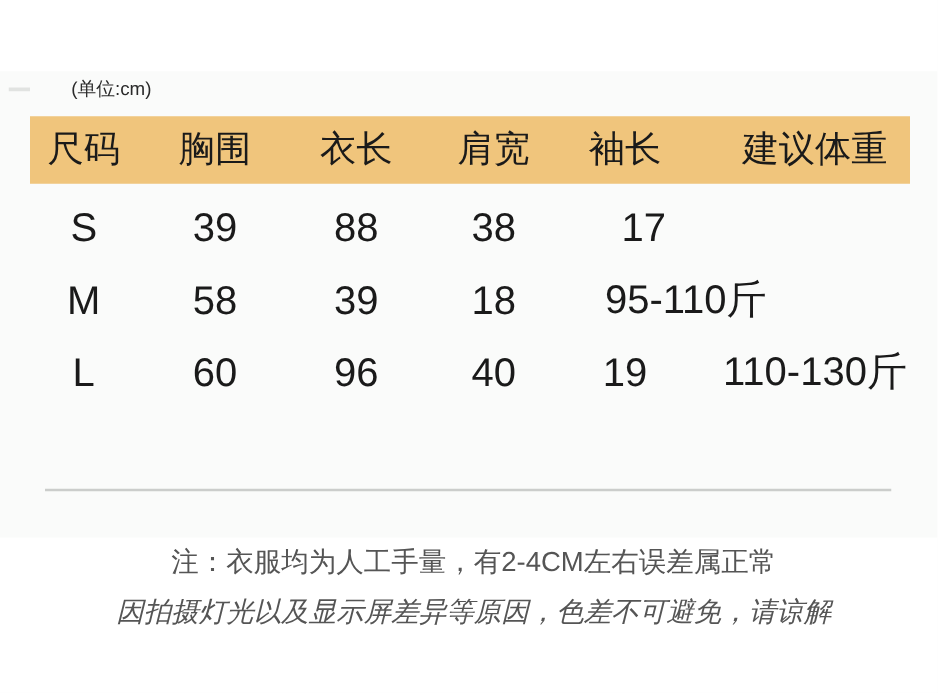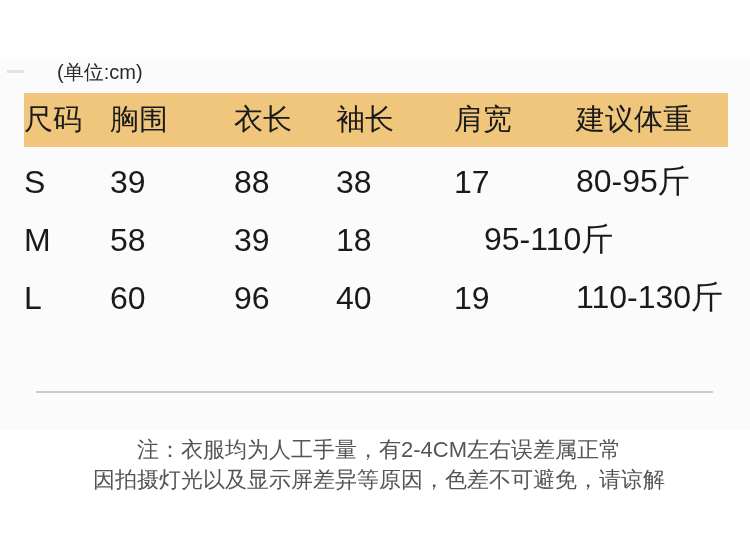--- a/index.html
+++ b/index.html
@@ -20,21 +20,21 @@
   }
   .edge-mark {
     position: absolute;
     left: 7px; top: 70px;
     width: 17px; height: 3px;
     background: #e1e3e1;
   }
   .unit-label {
     position: absolute;
     left: 57px; top: 59px;
-    font-size: 20px;
+    font-size: 15px;
     line-height: 26px;
     color: #2a2a2a;
   }
   .size-table {
     position: absolute;
     left: 24px; top: 93px;
     width: 704px;
   }
   .thead {
     display: grid;
@@ -46,21 +46,21 @@
   }
   .tbody { padding-top: 6px; }
   .trow {
     display: grid;
     grid-template-columns: 86px 124px 102px 118px 92px 182px;
     height: 58px;
     align-items: center;
     font-size: 32px;
   }
   .th, .td {
-    text-align: left;
+    text-align: center;
     white-space: nowrap;
   }
   .th:last-child, .td:last-child {
     padding-left: 30px;
   }
   .divider {
     position: absolute;
     left: 36px; top: 391px;
     width: 677px; height: 2px;
     background: #cbcdcb;
@@ -69,50 +69,49 @@
     position: absolute;
     left: 0; top: 437px;
     width: 750px;
     box-sizing: border-box;
     padding-left: 8px;
     text-align: center;
     font-size: 22px;
     line-height: 26px;
     color: #555555;
   }
-  .note-line + .note-line { margin-top: 4px; }
+  .note-line + .note-line { margin-top: 14px; font-style: italic; }
 </style>
 </head>
 <body>
 
 <div class="screen">
 
   <div class="panel-tint"></div>
   <div class="edge-mark"></div>
 
   <div class="unit-label">(单位:cm)</div>
 
   <div class="size-table">
     <div class="thead">
       <div class="th">尺码</div>
       <div class="th">胸围</div>
       <div class="th">衣长</div>
+      <div class="th">肩宽</div>
       <div class="th">袖长</div>
-      <div class="th">肩宽</div>
       <div class="th">建议体重</div>
     </div>
 
     <div class="tbody">
       <div class="trow">
         <div class="td">S</div>
         <div class="td">39</div>
         <div class="td">88</div>
         <div class="td">38</div>
         <div class="td">17</div>
-        <div class="td">80-95斤</div>
       </div>
 
       <div class="trow">
         <div class="td">M</div>
         <div class="td">58</div>
         <div class="td">39</div>
         <div class="td">18</div>
         <div class="td">95-110斤</div>
       </div>
 

